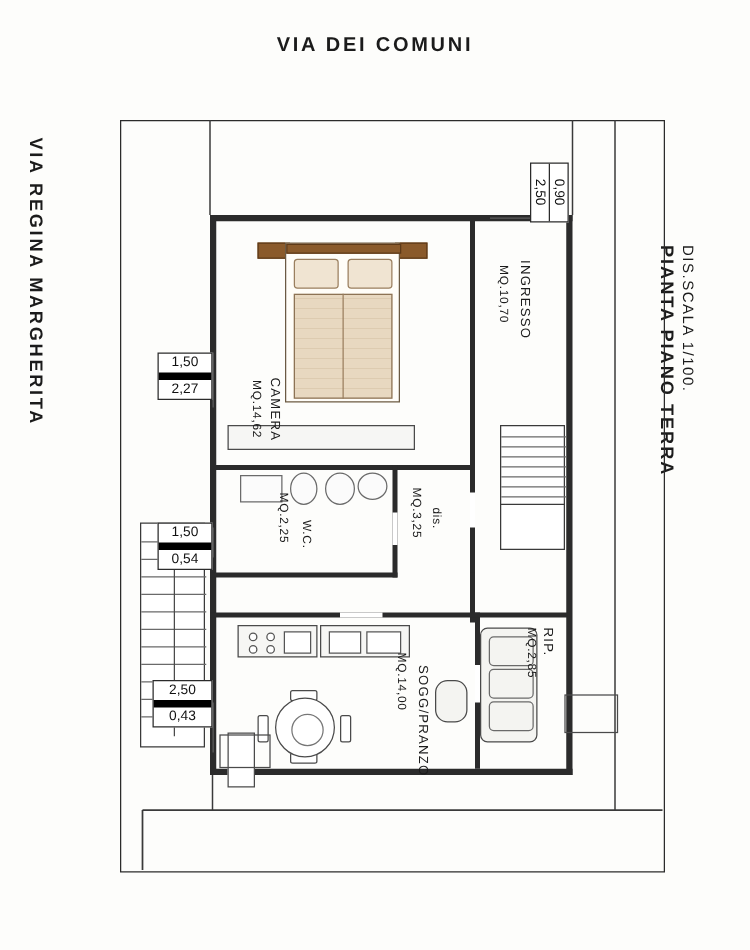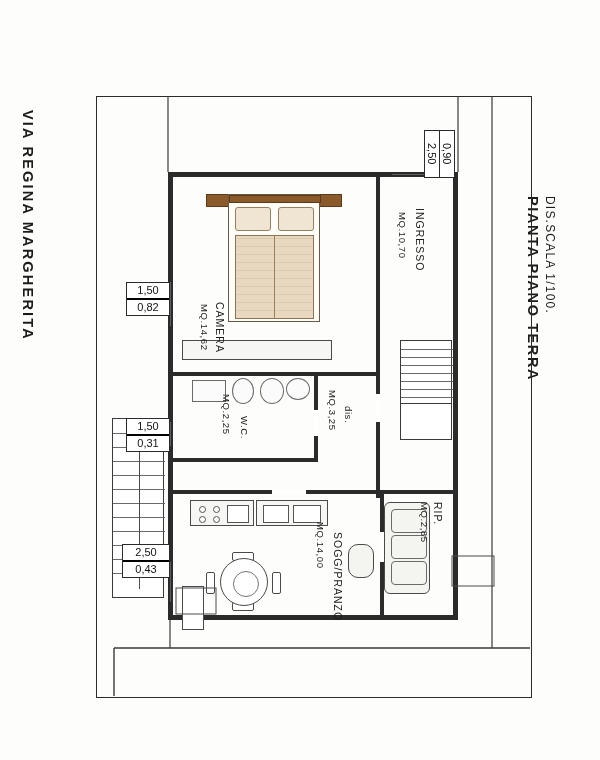--- a/index.html
+++ b/index.html
@@ -122,21 +122,21 @@
   .dimbox {
     position: absolute;
     box-sizing: border-box;
     border: 1px solid #2b2b2b;
     background: #ffffff;
     font-size: 11px;
     line-height: 13px;
     text-align: center;
     color: #111;
   }
-  .dimbox div { border-bottom: 2px solid #000000; padding: 1px 3px;}
+  .dimbox div { border-bottom: 6px solid #000000; padding: 1px 3px;}
   .dimbox div:last-child { border-bottom: none; }
 
   .dimbox-v {
     position: absolute;
     box-sizing: border-box;
     border: 1px solid #2b2b2b;
     background: #ffffff;
     font-size: 11px;
     color: #111;
     display: flex;
@@ -257,20 +257,21 @@
     width: 1px;
   }
 
   .svgwrap { position: absolute; left:0; top:0; width:600px; height:760px; pointer-events:none; }
 </style>
 </head>
 <body>
 
 <div class="page">
 
+  <div class="top-street">VIA DEI COMUNI</div>
   <div class="left-street">VIA REGINA MARGHERITA</div>
   <div class="right-title">PIANTA PIANO TERRA</div>
   <div class="right-title2">DIS.SCALA 1/100.</div>
 
   <div class="frame"></div>
 
   <div class="bldg">
 
     <div class="wall" style="left:0; top:0; width:290px; height:5px;"></div>
     <div class="wall" style="left:0; top:0; width:5px; height:448px;"></div>
@@ -391,26 +392,26 @@
     <div class="stair-step" style="left:0; top:98px; width:52px;"></div>
     <div class="stair-step" style="left:0; top:112px; width:52px;"></div>
     <div class="stair-step" style="left:0; top:126px; width:52px;"></div>
     <div class="stair-step" style="left:0; top:140px; width:52px;"></div>
     <div class="stair-step" style="left:0; top:154px; width:52px;"></div>
     <div class="arrowline" style="left:26px; top:20px; height:150px;"></div>
   </div>
 
   <div class="dimbox" style="left:126px; top:282px; width:44px;">
     <div>1,50</div>
-    <div>0,82</div>
+    <div>2,27</div>
   </div>
 
   <div class="dimbox" style="left:126px; top:418px; width:44px;">
     <div>1,50</div>
-    <div>0,31</div>
+    <div>0,54</div>
   </div>
 
   <div class="dimbox" style="left:122px; top:544px; width:48px;">
     <div>2,50</div>
     <div>0,43</div>
   </div>
 
   <div class="dimbox-v" style="left:424px; top:130px; height:48px;">
     <span>2,50</span>
     <span>0,90</span>

